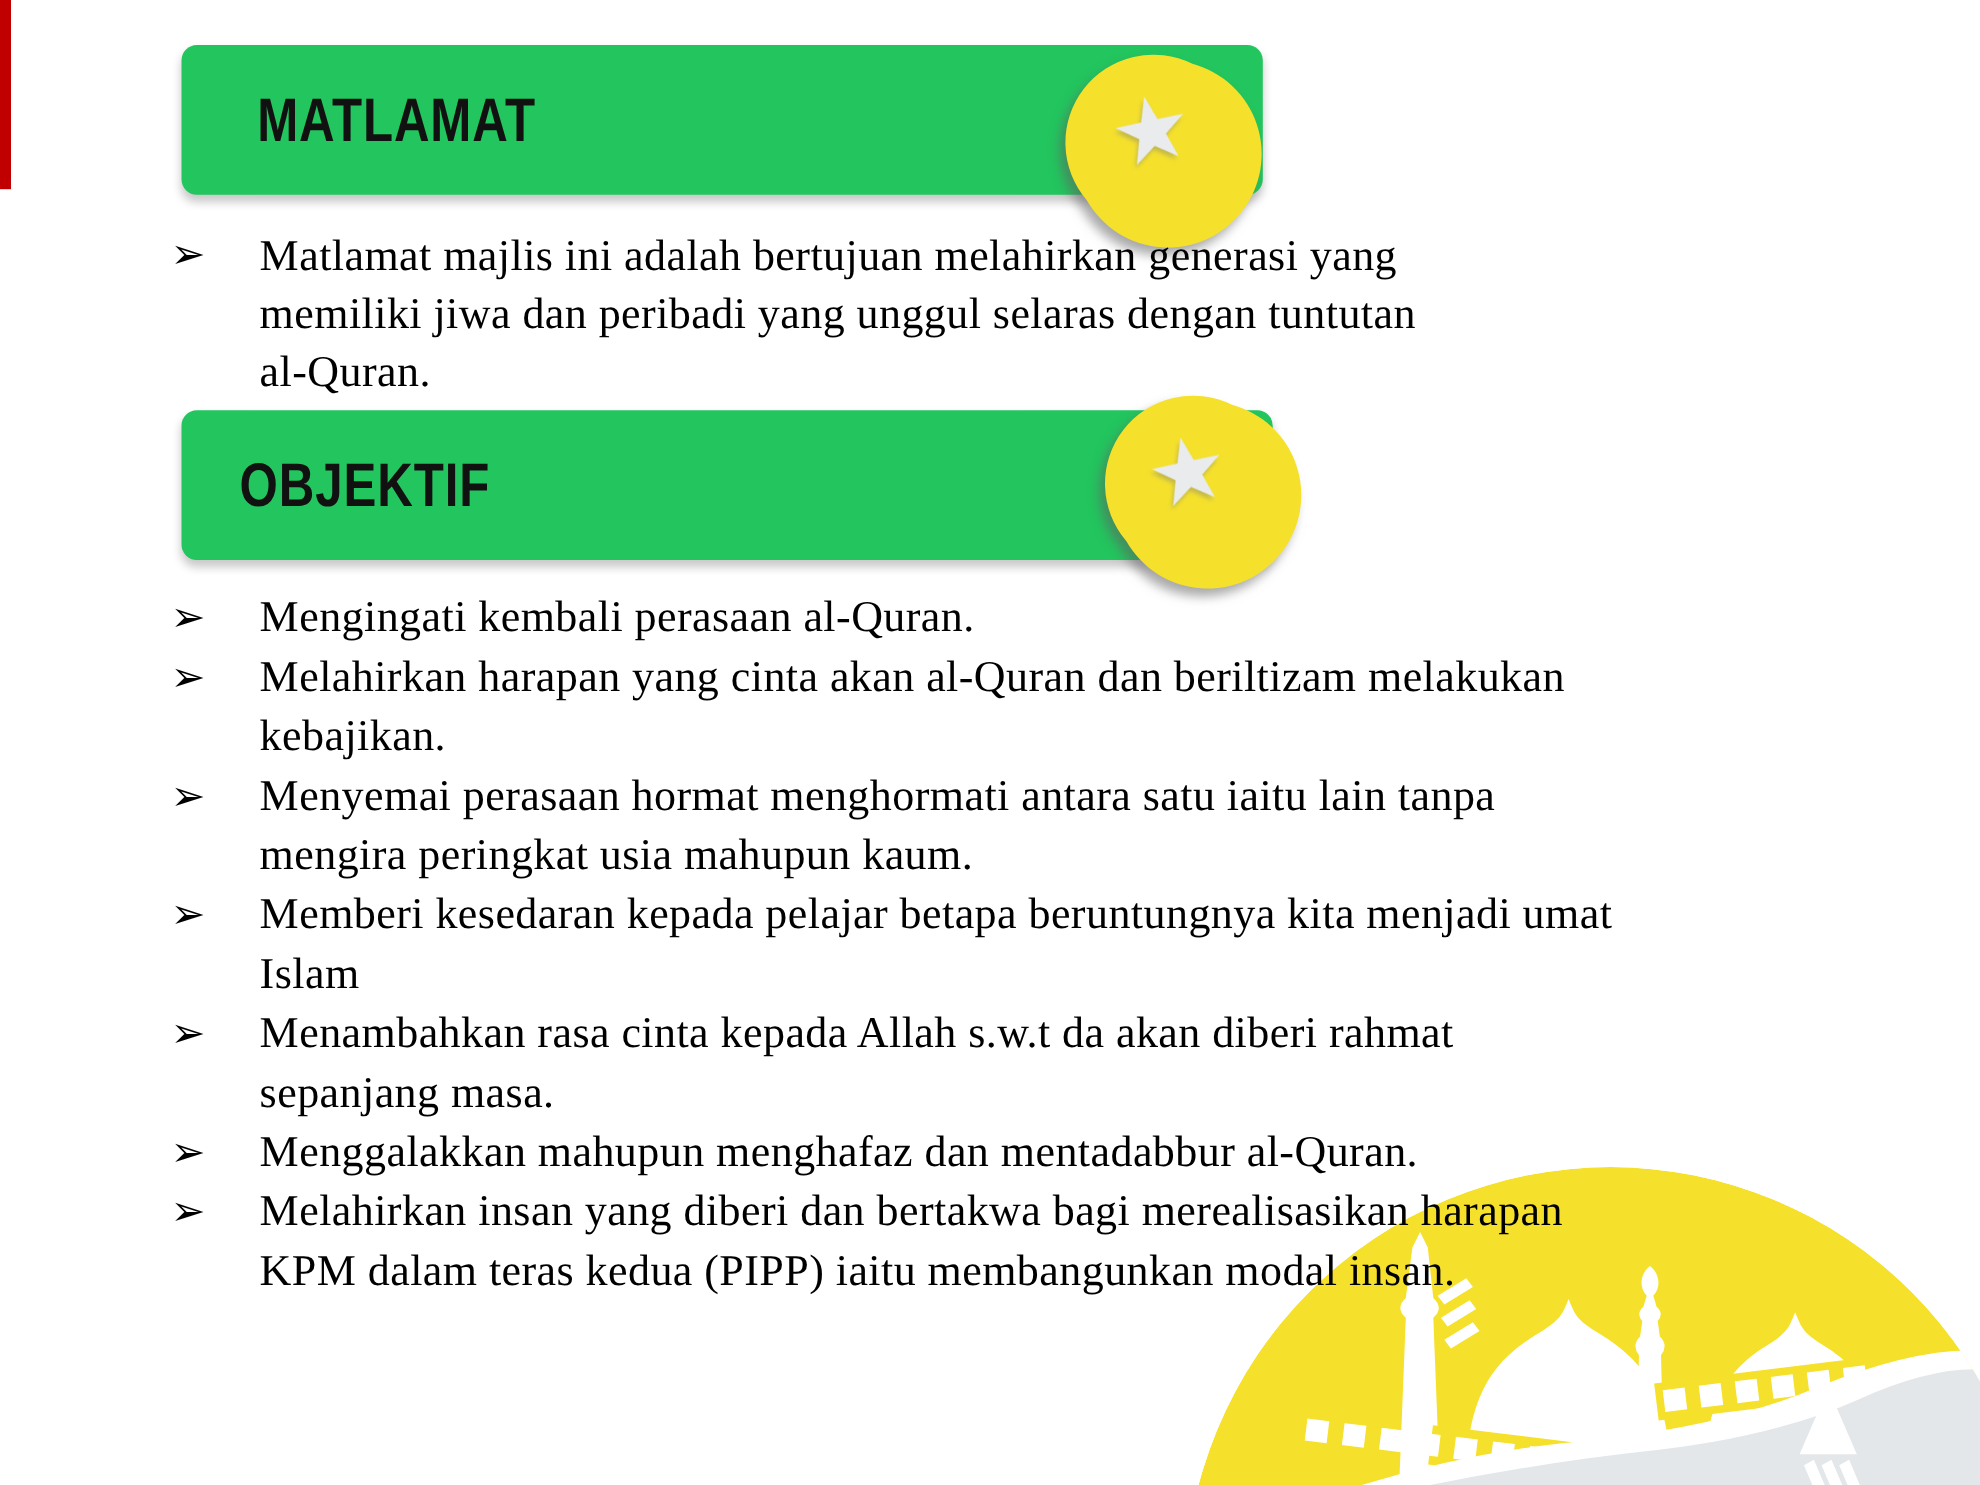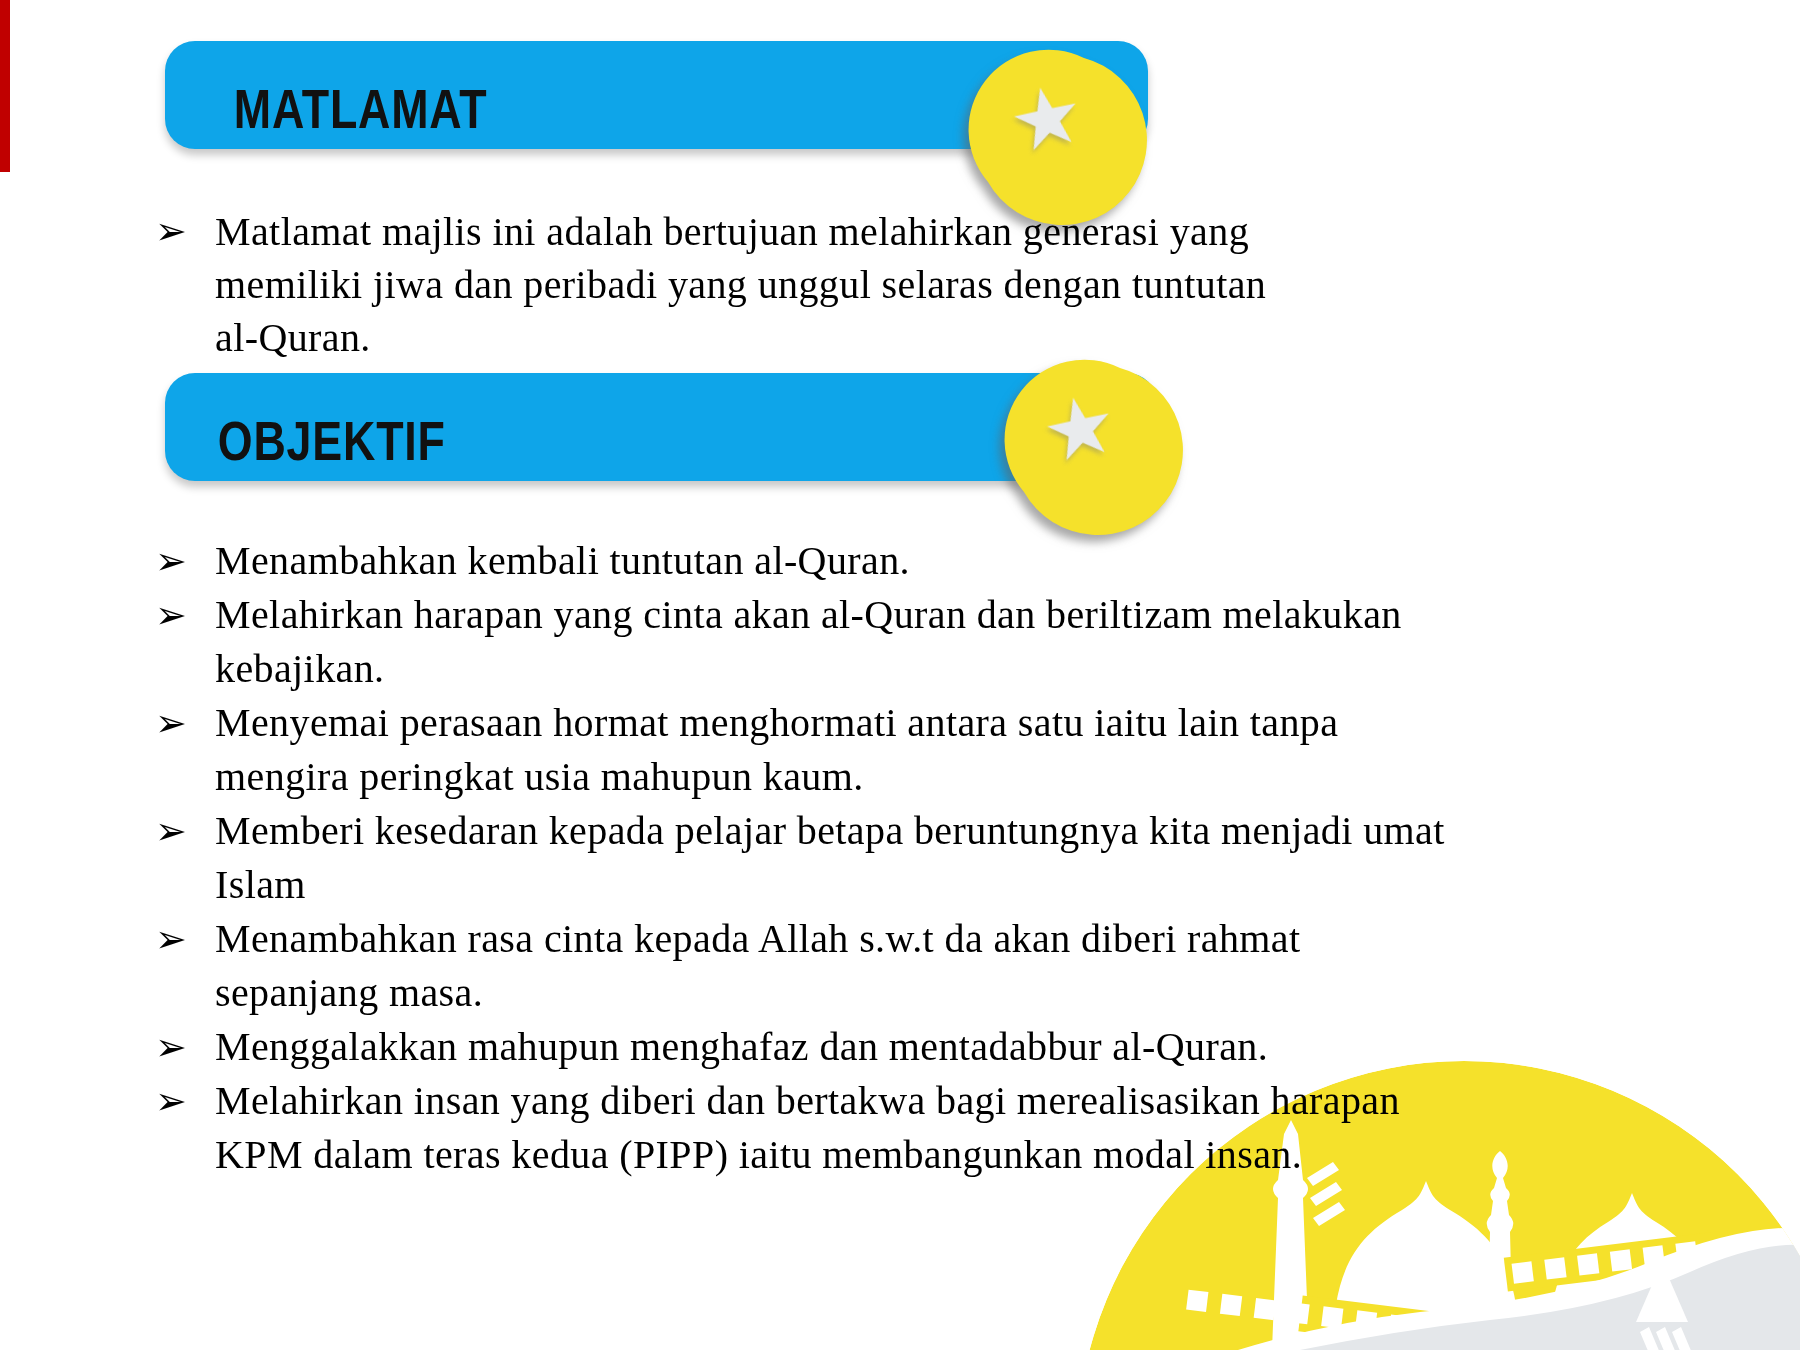--- a/index.html
+++ b/index.html
@@ -8,22 +8,22 @@
     background:#ffffff;
     font-family:"Liberation Serif", serif;
   }
   
   .red-strip{
     position:absolute;left:0;top:0;width:10px;height:172px;
     background:#c00000;
   }
   
   .banner{
-    position:absolute;left:165px;height:108px;
-    background:#0ea5e9;border-radius:30px;
+    position:absolute;left:165px;height:136px;
+    background:#22c55e;border-radius:14px;
     box-shadow:0 6px 9px rgba(0,0,0,0.22);
     z-index:1;
   }
   .banner.matlamat{top:41px;width:983px;}
   .banner.objektif{top:373px;width:992px;}
   .banner .banner-title{
     font-family:"Liberation Sans", sans-serif;
     font-weight:700;font-size:56px;color:#111111;
     letter-spacing:1px;
     line-height:136px;white-space:nowrap;
@@ -42,21 +42,21 @@
   .bullet-block{
     position:absolute;
     font-size:40px;line-height:53px;color:#000000;letter-spacing:0.4px;
   }
   .bullet-item{position:relative;padding-left:60px;}
   .bullet-item .marker{
     position:absolute;left:0;top:0;
     font-family:"DejaVu Sans", sans-serif;
     font-size:38px;line-height:53px;
   }
-  .bullet-item .lines{white-space:pre-line;}
+  .bullet-item .lines{white-space:pre-line;margin-left:21px;}
   #matlamat-paragraph{left:155px;top:205px;width:1500px;}
   #objektif-list{left:155px;top:534px;width:1560px;}
   #objektif-list .bullet-item{margin:0;}
   #objektif-list .lines{line-height:54px;}
   #objektif-list .marker{line-height:54px;}
 </style>
 </head>
 <body>
 
 <div class="red-strip"></div>
@@ -156,21 +156,21 @@
       <span class="marker">➢</span>
       <div class="lines">Matlamat majlis ini adalah bertujuan melahirkan generasi yang
 memiliki jiwa dan peribadi yang unggul selaras dengan tuntutan
 al-Quran.</div>
     </div>
   </div>
 
   <div id="objektif-list" class="bullet-block">
     <div class="bullet-item">
       <span class="marker">➢</span>
-      <div class="lines">Menambahkan kembali tuntutan al-Quran.</div>
+      <div class="lines">Mengingati kembali perasaan al-Quran.</div>
     </div>
     <div class="bullet-item">
       <span class="marker">➢</span>
       <div class="lines">Melahirkan harapan yang cinta akan al-Quran dan beriltizam melakukan
 kebajikan.</div>
     </div>
     <div class="bullet-item">
       <span class="marker">➢</span>
       <div class="lines">Menyemai perasaan hormat menghormati antara satu iaitu lain tanpa
 mengira peringkat usia mahupun kaum.</div>

